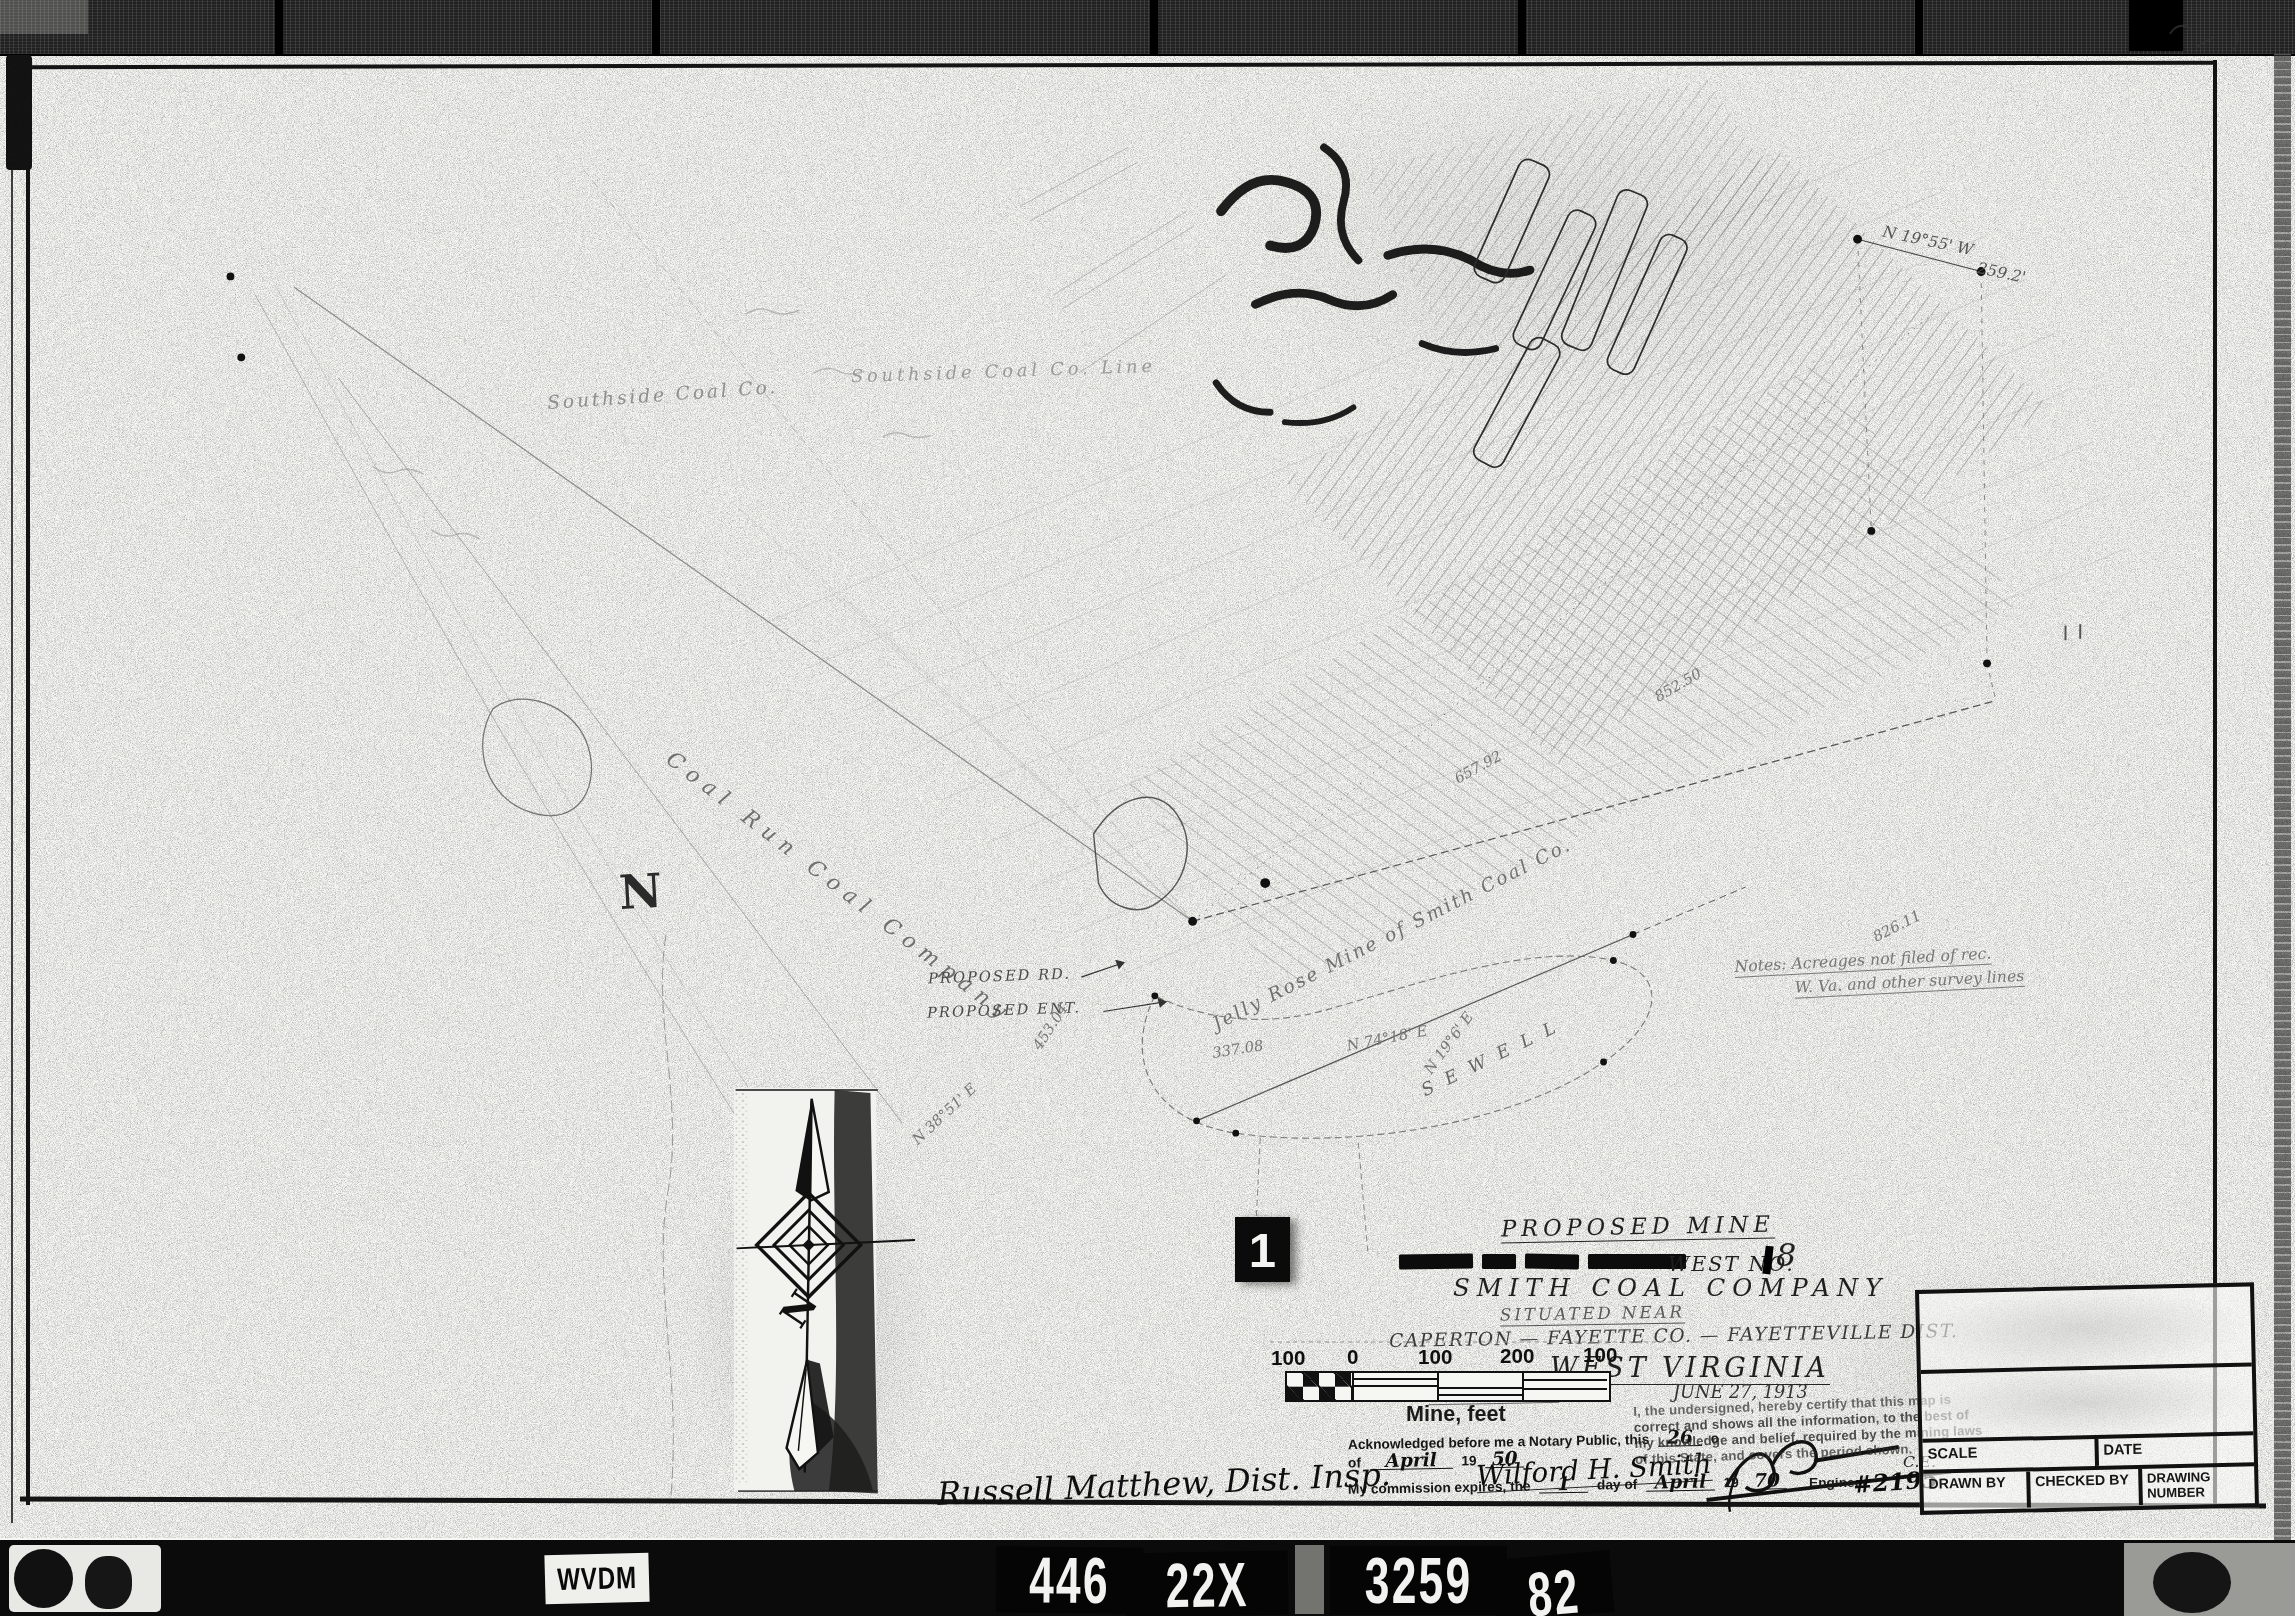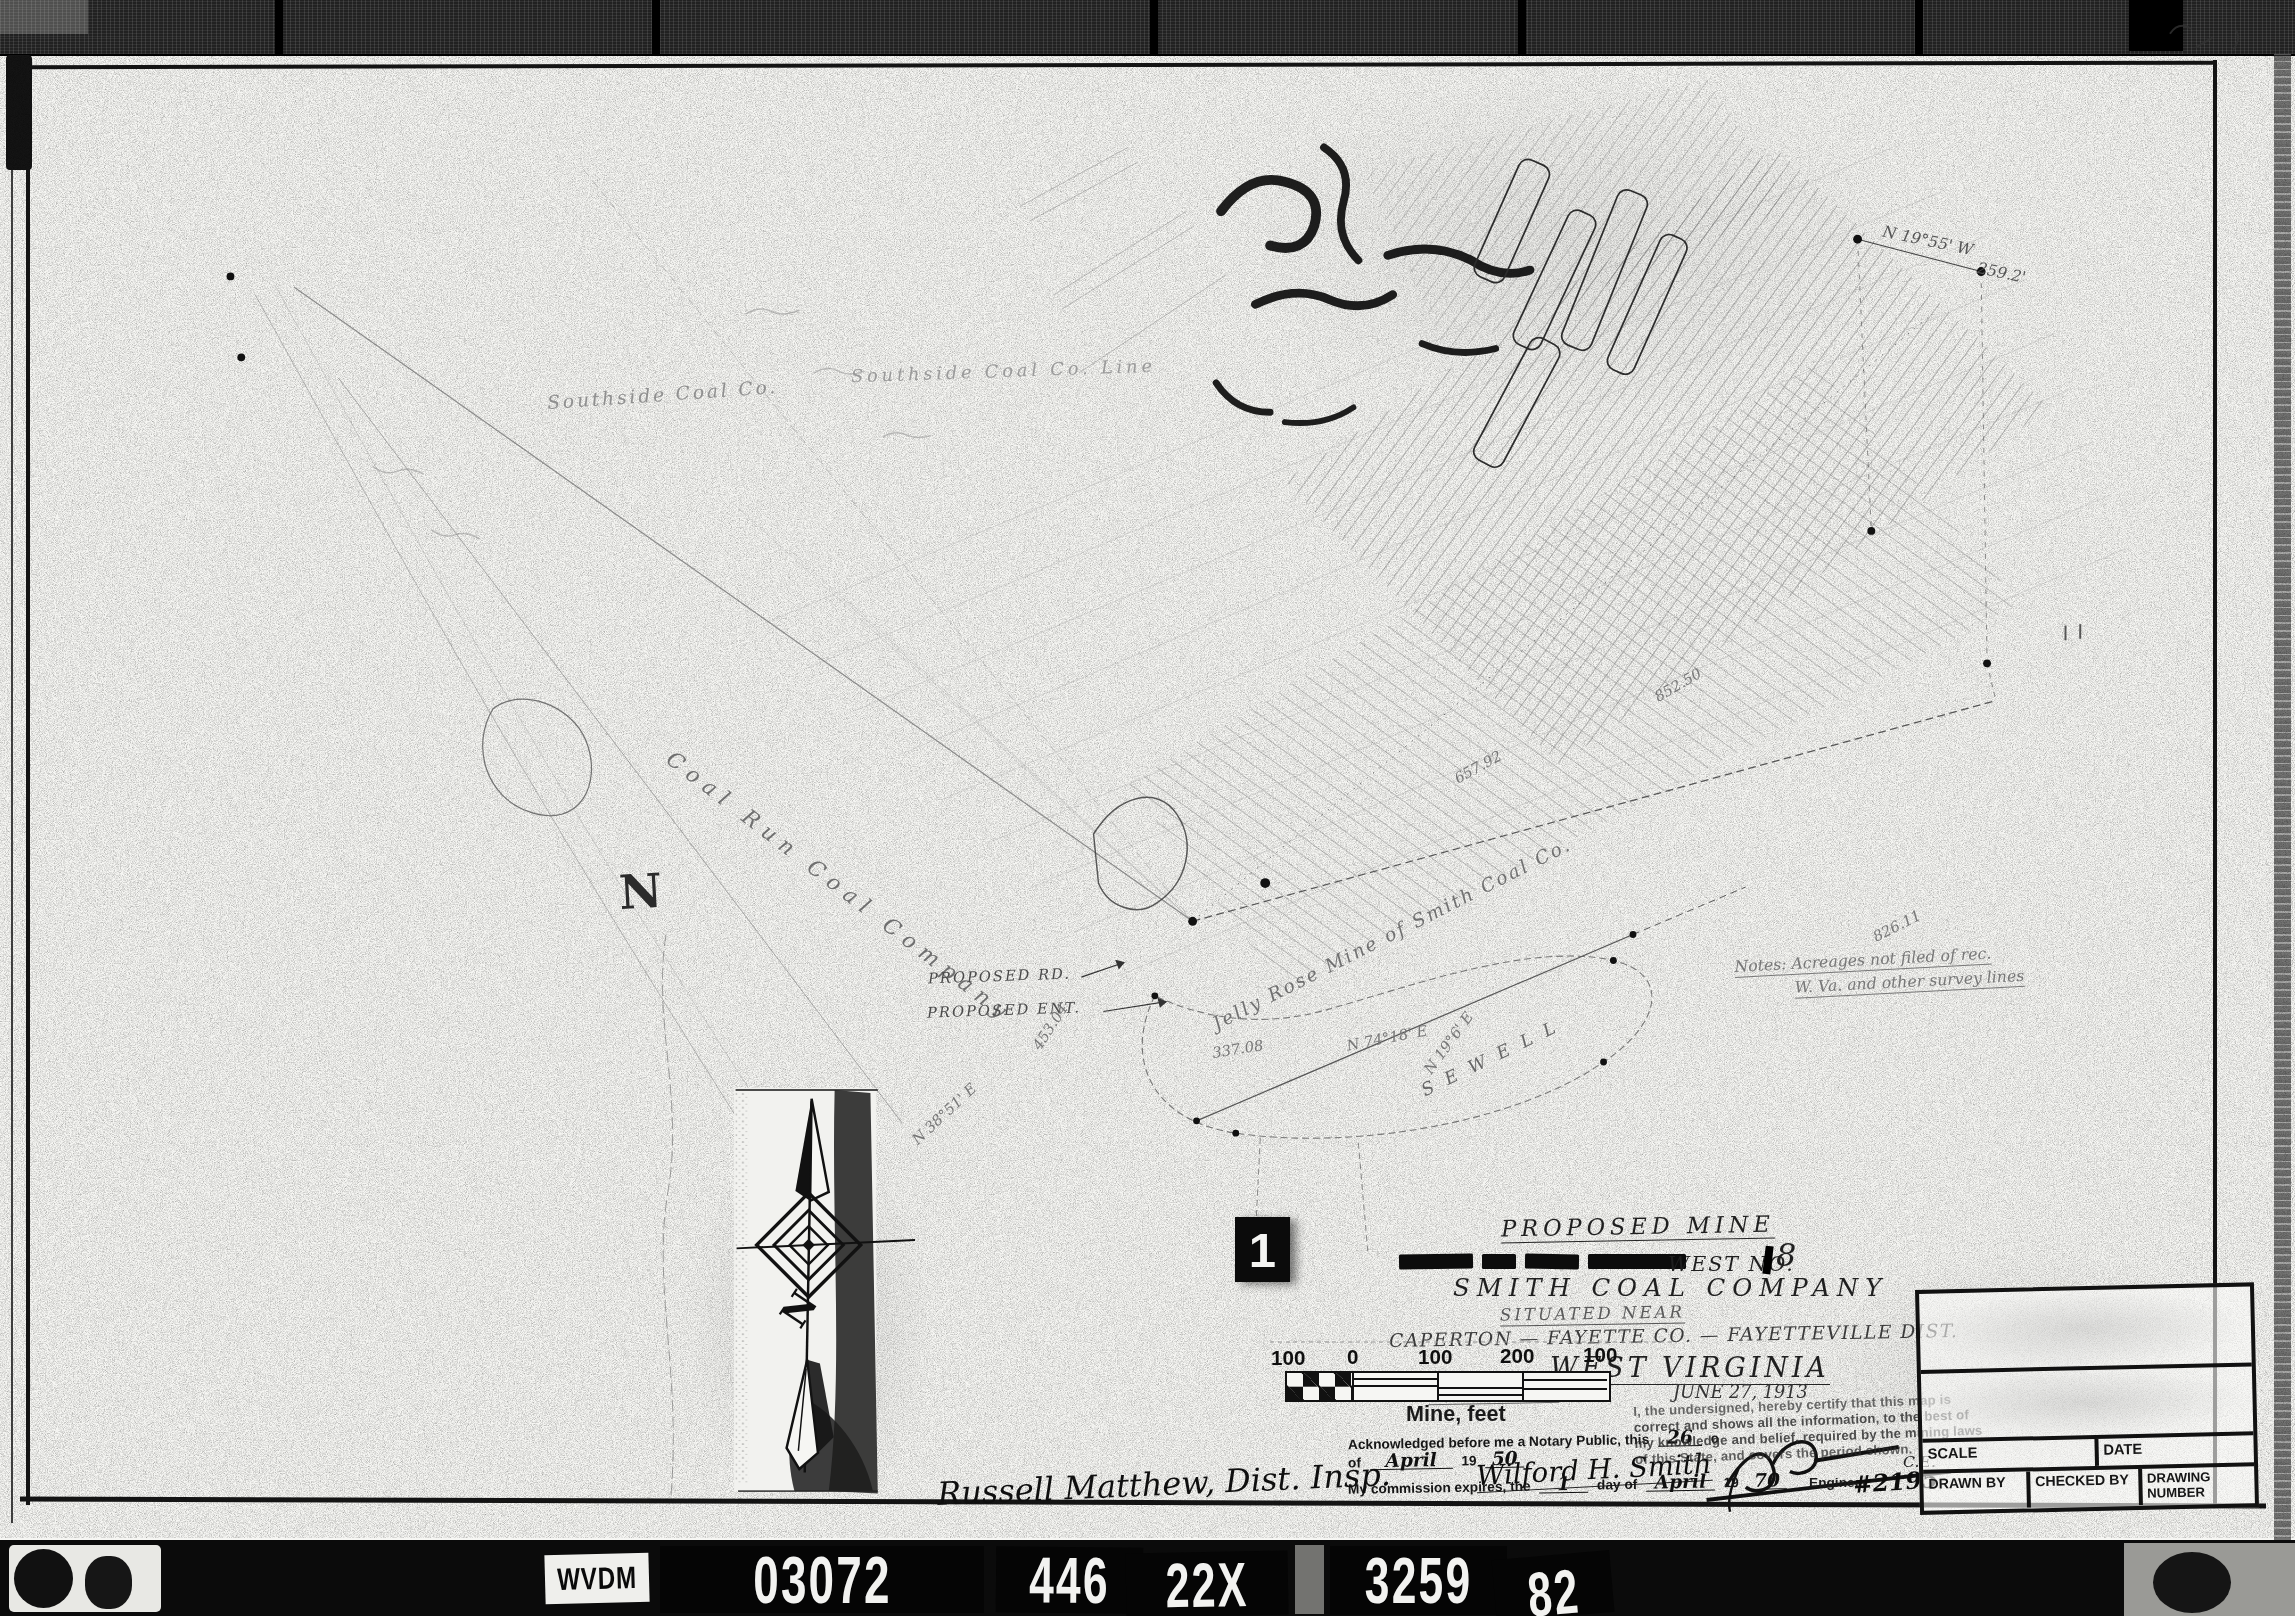--- a/index.html
+++ b/index.html
@@ -342,23 +342,20 @@
   <div class="abs script" style="left:937px;top:1465px;font-size:32px;color:#0f0f0f;transform:rotate(-2.5deg)">Russell Matthew, Dist. Insp.</div>
 
   <div id="bottom-strip" class="abs">
     <div class="abs" style="left:8.8px;top:4.9px;width:152px;height:67px;background:#e8e8e4;border-radius:4.9px">
       <div class="abs" style="left:4.9px;top:3.9px;width:59px;height:59px;background:#111;border-radius:50%"></div>
       <div class="abs" style="left:76px;top:10.8px;width:47px;height:53px;background:#161616;border-radius:45%"></div>
     </div>
     <div class="abs" style="left:545px;top:13.7px;width:104px;height:49px;background:#efefec;transform:rotate(-1.5deg);display:flex;align-items:center;justify-content:center">
       <span style="font-weight:bold;font-size:31px;color:#0a0a0a;transform:scaleX(.78);letter-spacing:1px;font-family:'Liberation Sans',sans-serif">WVDM</span>
     </div>
-    <div class="abs tag" style="left:660px;top:5.9px;width:324px;height:67px;font-size:62px">
-      <span>03072</span>
-    </div>
     <div class="abs tag" style="left:996px;top:6.9px;width:147px;height:66px;font-size:60px;transform:rotate(.5deg)">
       <span>446</span>
     </div>
     <div class="abs tag" style="left:1126px;top:11.8px;width:162px;height:64px;font-size:58px;transform:rotate(-1deg)">
       <span>22X</span>
     </div>
     <div class="abs" style="left:1295px;top:4.9px;width:29px;height:69px;background:#8d8d89;opacity:.8"></div>
     <div class="abs tag" style="left:1330px;top:5.9px;width:177px;height:69px;font-size:60px">
       <span>3259</span>
     </div>

